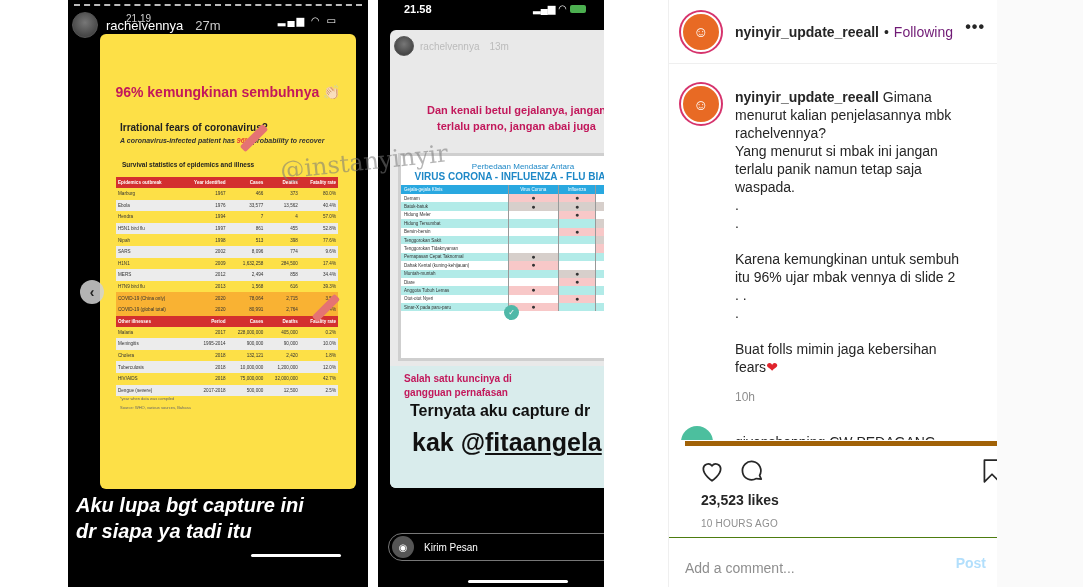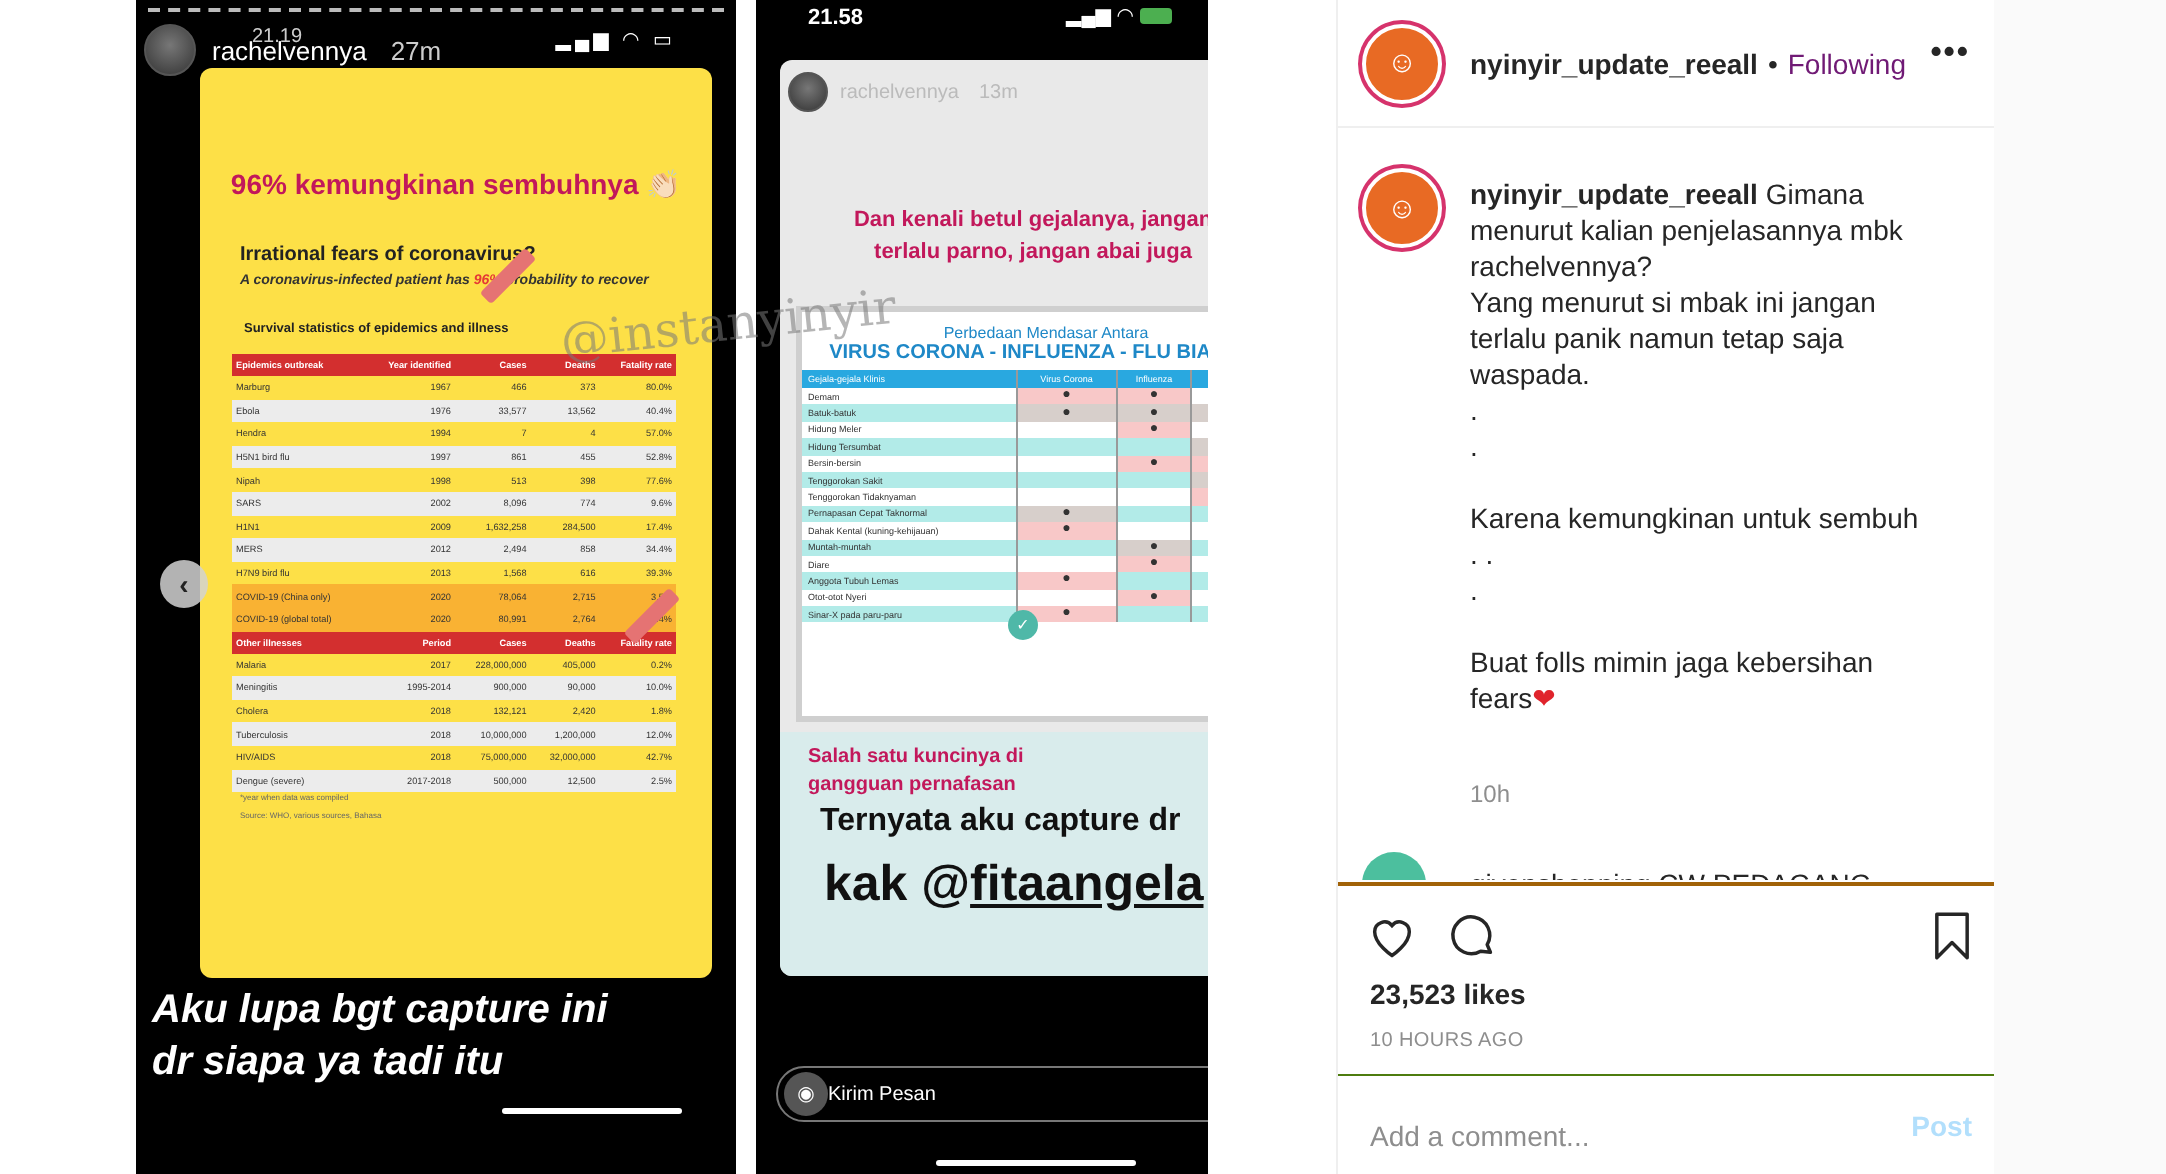--- a/index.html
+++ b/index.html
@@ -60,42 +60,42 @@
   table.sym td.g{background:#d7cfcb !important;}
   table.sym td.d{text-align:center;font-size:7px;line-height:6px;}
   .lowerbg{position:absolute;left:0;top:336px;width:253px;height:122px;background:#d9ecec;}
   .card2 .pink2{position:absolute;left:14px;top:342px;color:#c2185b;font-weight:bold;font-size:10px;line-height:14px;}
   .card2 .blk1{position:absolute;left:20px;top:372px;color:#111;font-weight:bold;font-size:16px;}
   .card2 .blk2{position:absolute;left:22px;top:398px;color:#111;font-weight:bold;font-size:25px;}
   .card2 .blk2 u{text-decoration:underline;}
   .check{position:absolute;left:114px;top:275px;width:15px;height:15px;border-radius:50%;background:#4fb8a8;color:#fff;font-size:8px;text-align:center;line-height:15px;z-index:3;}
   .msgbar{position:absolute;left:10px;top:533px;width:232px;height:28px;border:1px solid #777;border-radius:14px;display:flex;align-items:center;}
   .cam{width:22px;height:22px;border-radius:50%;background:#555;margin-left:3px;display:flex;align-items:center;justify-content:center;color:#fff;font-size:10px;}
-  .msgbar span.lbl{color:#fff;font-size:10px;text-align:center;}
+  .msgbar span.lbl{color:#fff;font-size:10px;margin-left:10px;text-align:center;}
   .more2{position:absolute;left:252px;top:540px;color:#fff;font-size:12px;}
   .homebar2{position:absolute;left:90px;top:580px;width:100px;height:3px;background:#fff;border-radius:2px;}
   
   .side{position:absolute;left:668px;top:0;width:329px;height:587px;background:#fff;border-left:1px solid #efefef;}
   .side .hdr{height:64px;display:flex;align-items:center;padding-left:12px;border-bottom:1px solid #efefef;}
   .av{width:40px;height:40px;border-radius:50%;background:#e86a24;border:2px solid #fff;box-shadow:0 0 0 2px #d6336c;display:flex;align-items:center;justify-content:center;font-size:15px;color:#fff;}
   .hdr .uname{font-weight:bold;font-size:14px;color:#262626;margin-left:14px;}
   .hdr .dot{margin:0 5px;color:#262626;font-size:14px;}
   .hdr .follow{font-size:14px;color:#701a75;}
   .hdr .more{position:absolute;right:12px;top:18px;font-size:16px;font-weight:bold;color:#262626;letter-spacing:1px;}
   .caption{position:absolute;left:0;top:64px;width:329px;height:376px;overflow:hidden;}
   .cap-av{position:absolute;left:12px;top:20px;}
   .cap-text{position:absolute;left:66px;top:24px;width:250px;font-size:14px;line-height:18px;color:#262626;}
   .cap-text b{font-weight:bold;}
   .cap-line{display:block;min-height:18px;}
   .heart-emoji{color:#e0242c;}
   .cap-time{position:absolute;left:66px;top:326px;color:#8e8e8e;font-size:12px;}
   .next-comment{position:absolute;left:12px;top:362px;display:flex;align-items:center;}
   .nc-av{width:32px;height:32px;border-radius:50%;background:#4cbf9e;}
   .nc-text{margin-left:22px;font-size:14px;color:#262626;}
-  .actions{position:absolute;left:0;top:441px;width:329px;border-top:2px solid #a16207;height:100px;}
+  .actions{position:absolute;left:16px;top:441px;width:329px;border-top:5px solid #a16207;height:100px;}
   .icon-btn{position:absolute;top:12px;width:26px;height:26px;}
   .likes{position:absolute;left:16px;top:46px;font-weight:bold;font-size:14px;color:#262626;}
   .ago{position:absolute;left:16px;top:72px;font-size:10px;color:#8e8e8e;letter-spacing:.2px;}
   .comment-box{position:absolute;left:0;top:537px;width:329px;height:60px;border-top:1px solid #4d7c0f;display:flex;align-items:center;}
   .comment-box input{border:none;outline:none;font-size:14px;color:#262626;margin-left:16px;width:250px;background:transparent;font-family:"Liberation Sans",sans-serif;}
   .comment-box input::placeholder{color:#8e8e8e;}
   .post-btn{position:absolute;right:12px;top:17px;color:#b2dffc;font-size:14px;font-weight:bold;background:none;border:none;font-family:"Liberation Sans",sans-serif;}
   .right-strip{position:absolute;left:997px;top:0;width:86px;height:587px;background:#fafafa;}
 </style>
 </head>
@@ -409,20 +409,21 @@
         <span class="cap-line"><b>nyinyir_update_reeall</b> <span>Gimana</span></span>
         <span class="cap-line">menurut kalian penjelasannya mbk</span>
         <span class="cap-line">rachelvennya?</span>
         <span class="cap-line">Yang menurut si mbak ini jangan</span>
         <span class="cap-line">terlalu panik namun tetap saja</span>
         <span class="cap-line">waspada.</span>
         <span class="cap-line">.</span>
         <span class="cap-line">.</span>
         <span class="cap-line"></span>
         <span class="cap-line">Karena kemungkinan untuk sembuh</span>
+        <span class="cap-line">itu 96% ujar mbak vennya di slide 2</span>
         <span class="cap-line">. .</span>
         <span class="cap-line">.</span>
         <span class="cap-line"></span>
         <span class="cap-line">Buat folls mimin jaga kebersihan</span>
         <span class="cap-line"><span>fears</span><span class="heart-emoji">❤</span></span>
       </div>
       <div class="cap-time">10h</div>
       <div class="next-comment">
         <div class="nc-av"></div>
         <span class="nc-text">givenshopping CW PEDAGANG</span>

